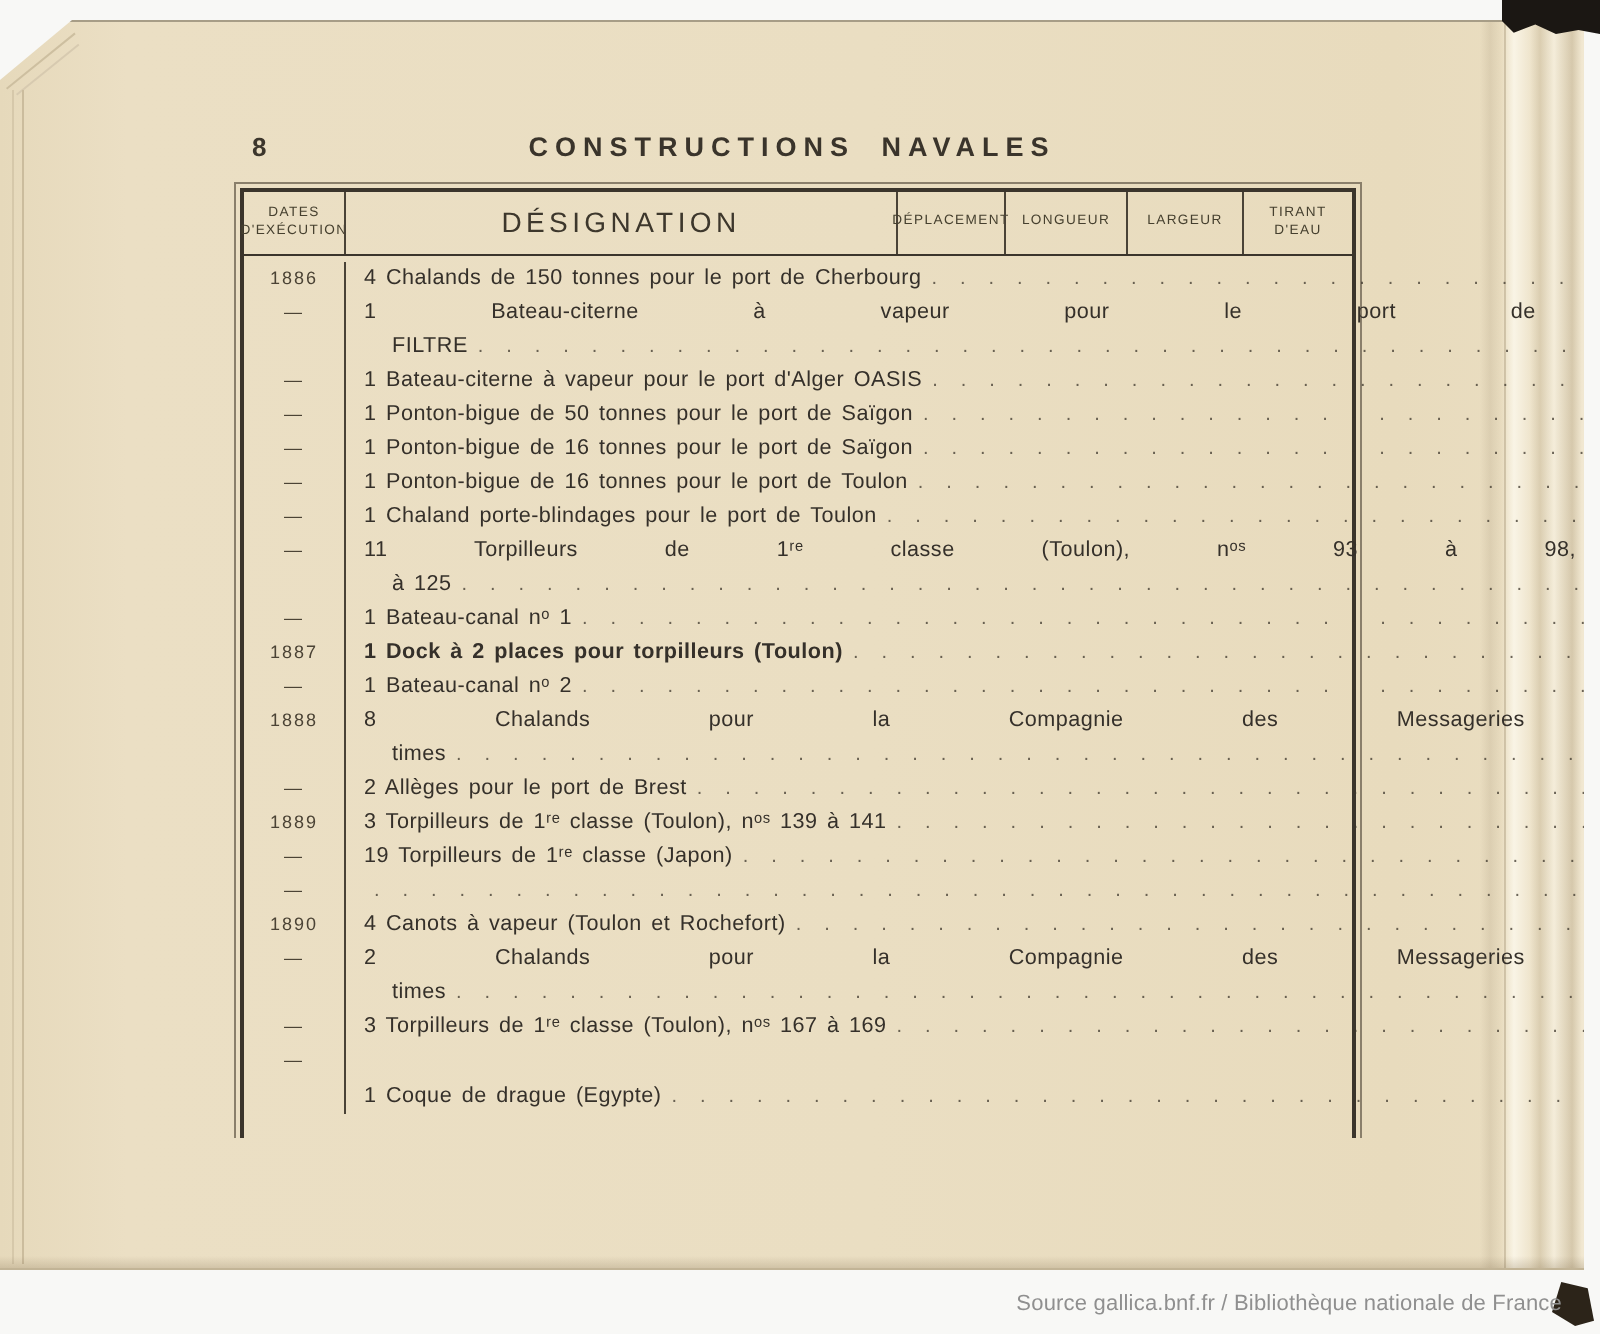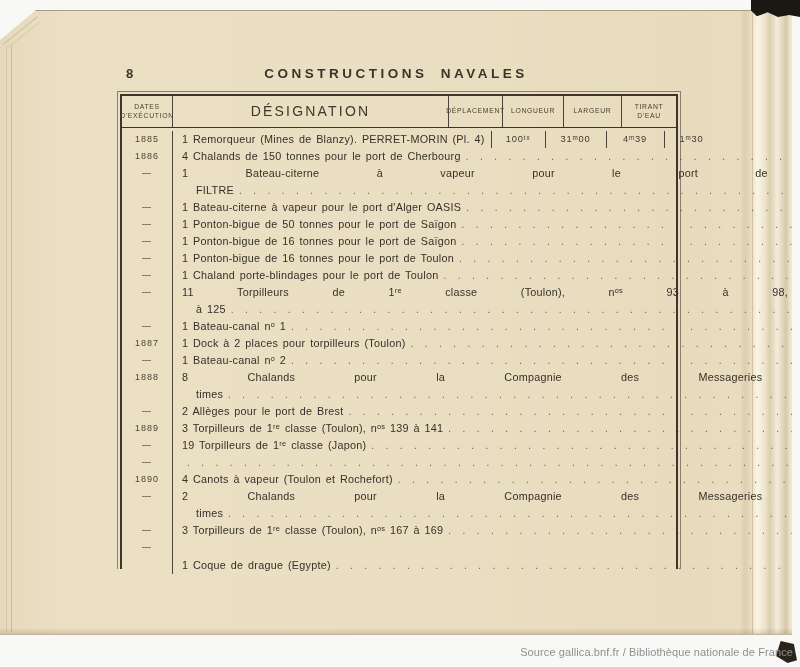--- a/index.html
+++ b/index.html
@@ -68,21 +68,21 @@
   .desline.indent{padding-left:14px;}
   .desline.flexline{display:flex;align-items:baseline;}
   .dtext{white-space:nowrap;}
   .leader{flex:1;overflow:hidden;white-space:nowrap;letter-spacing:3.6px;color:rgba(62,55,44,0.75);
     padding-left:5px;font-size:10px;}
   .leader::after{content:". . . . . . . . . . . . . . . . . . . . . . . . . . . . . . . . . . . . . . . . . . . .";}
   .vcell{display:flex;flex-direction:column;justify-content:flex-end;align-items:center;}
   .vtext{font-size:9.3px;line-height:17px;letter-spacing:0.8px;color:#3e382f;}
 
   
-  .footer-text{position:absolute;right:7px;top:646px;font-size:11px;color:#8f8f8f;letter-spacing:0.1px;z-index:2;}
+  .footer-text{position:absolute;right:19px;top:646px;font-size:11px;color:#8f8f8f;letter-spacing:0.1px;z-index:2;}
 
   .book-corner-br{position:absolute;left:776px;top:641px;width:21px;height:22px;background:#2c2419;z-index:2;
     clip-path:polygon(22% 0,85% 14%,100% 88%,55% 100%,0 68%);}
 </style>
 </head>
 <body>
 
 <div class="scene">
 
   <div class="page">
@@ -103,38 +103,20 @@
             <div>D'EXÉCUTION</div>
           </div>
           <div class="hcell hdes c-des">DÉSIGNATION</div>
           <div class="hcell c-dep">DÉPLACEMENT</div>
           <div class="hcell c-lon">LONGUEUR</div>
           <div class="hcell c-lar">LARGEUR</div>
           <div class="hcell c-tir">TIRANT D'EAU</div>
         </div>
         <div class="tbody">
             <div class="row">
-              <div class="cell c-date">1885</div>
-              <div class="cell c-des">
-                <div class="desline justify"><div class="dtext" style="display: inline;">1 Remorqueur (Mines de Blanzy). PERRET-MORIN (Pl. 4)</div></div>
-              </div>
-              <div class="cell vcell c-dep">
-                <div class="vtext">100ᵗˣ</div>
-              </div>
-              <div class="cell vcell c-lon">
-                <div class="vtext">31ᵐ00</div>
-              </div>
-              <div class="cell vcell c-lar">
-                <div class="vtext">4ᵐ39</div>
-              </div>
-              <div class="cell vcell c-tir">
-                <div class="vtext">1ᵐ30</div>
-              </div>
-            </div>
-            <div class="row">
               <div class="cell c-date">1886</div>
               <div class="cell c-des">
                 <div class="desline flexline">
                   <div class="dtext" style="display: inline;">4 Chalands de 150 tonnes pour le port de Cherbourg</div>
                   <div class="leader"></div>
                 </div>
               </div>
             </div>
             <div class="row">
               <div class="cell c-date">—</div>
@@ -207,21 +189,21 @@
                 <div class="desline flexline">
                   <div class="dtext" style="display: inline;">1 Bateau-canal nᵒ 1</div>
                   <div class="leader"></div>
                 </div>
               </div>
             </div>
             <div class="row">
               <div class="cell c-date">1887</div>
               <div class="cell c-des">
                 <div class="desline flexline">
-                  <div class="dtext" style="display: inline;">1 Dock à 2 places pour torpilleurs (Toulon)</div>
+                  <div class="dtext" style="display: inline; font-weight: bold;">1 Dock à 2 places pour torpilleurs (Toulon)</div>
                   <div class="leader"></div>
                 </div>
               </div>
             </div>
             <div class="row">
               <div class="cell c-date">—</div>
               <div class="cell c-des">
                 <div class="desline flexline">
                   <div class="dtext" style="display: inline;">1 Bateau-canal nᵒ 2</div>
                   <div class="leader"></div>

